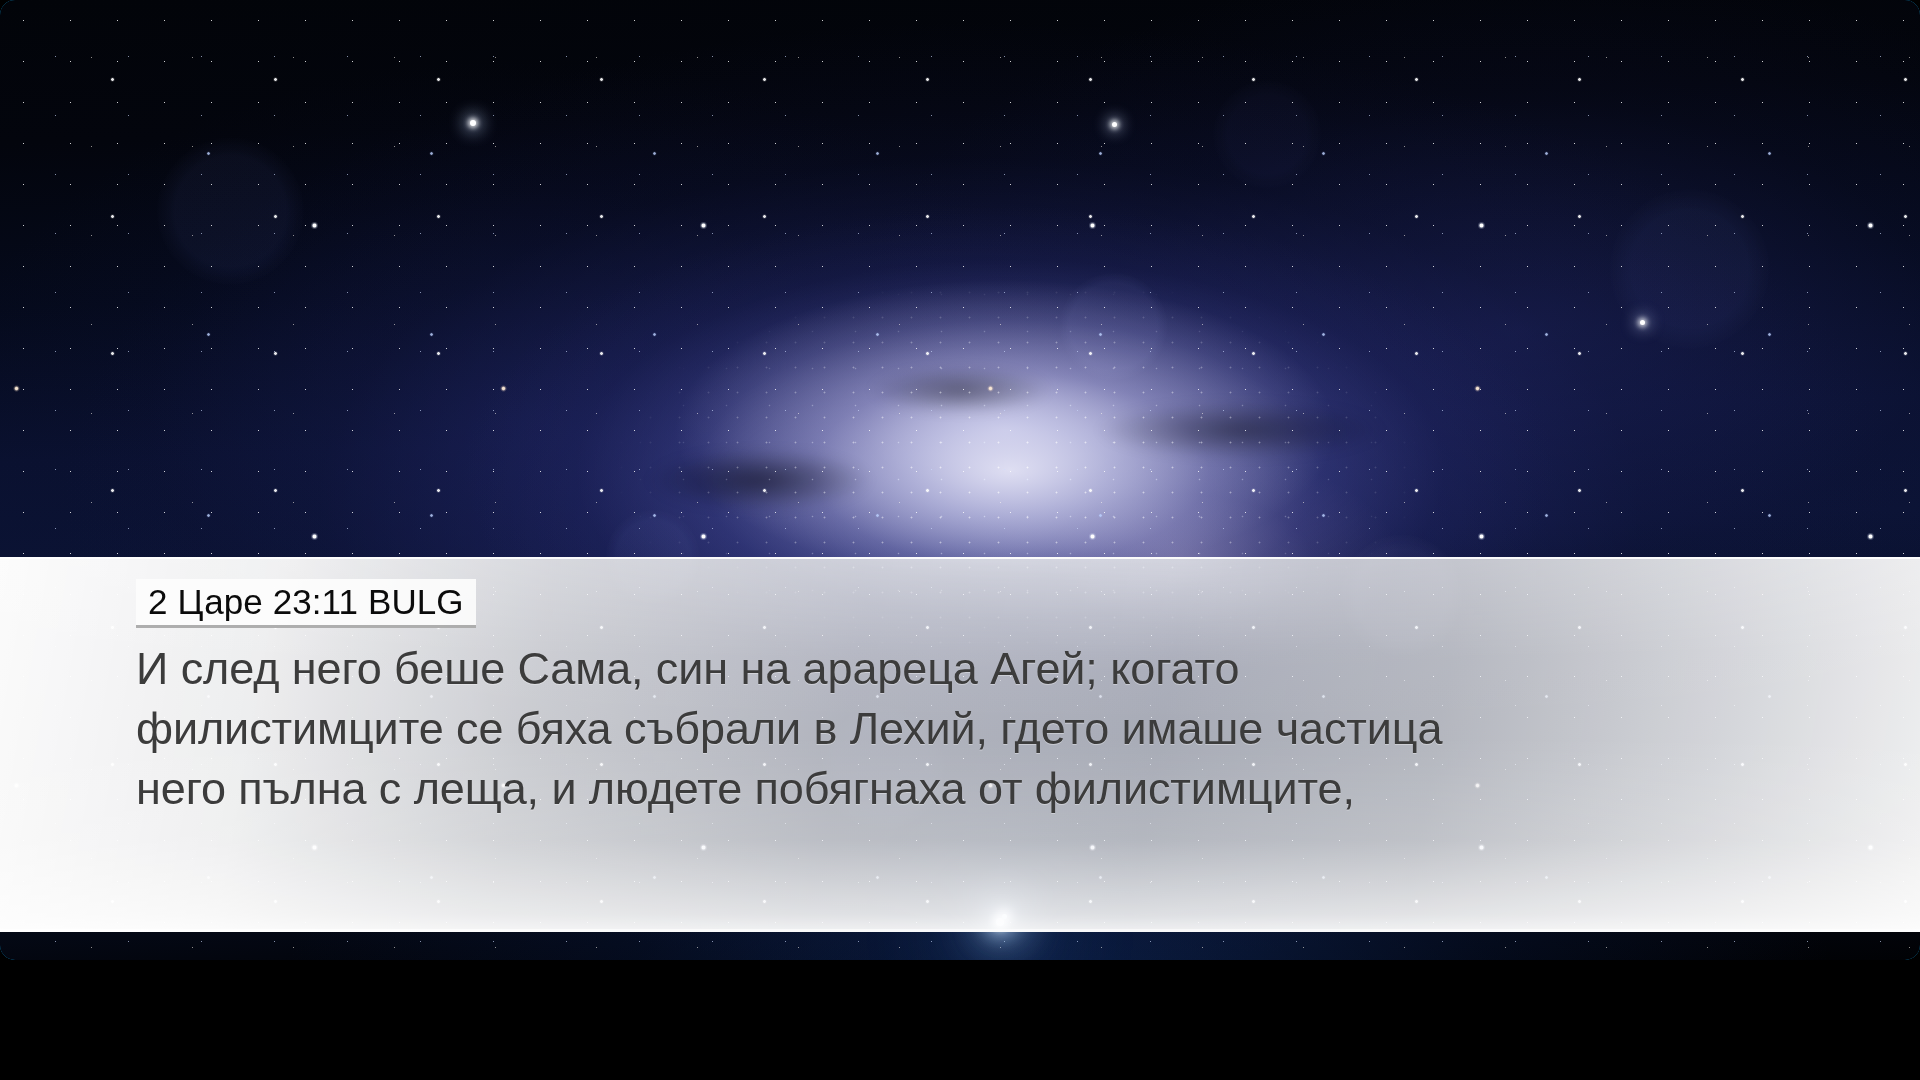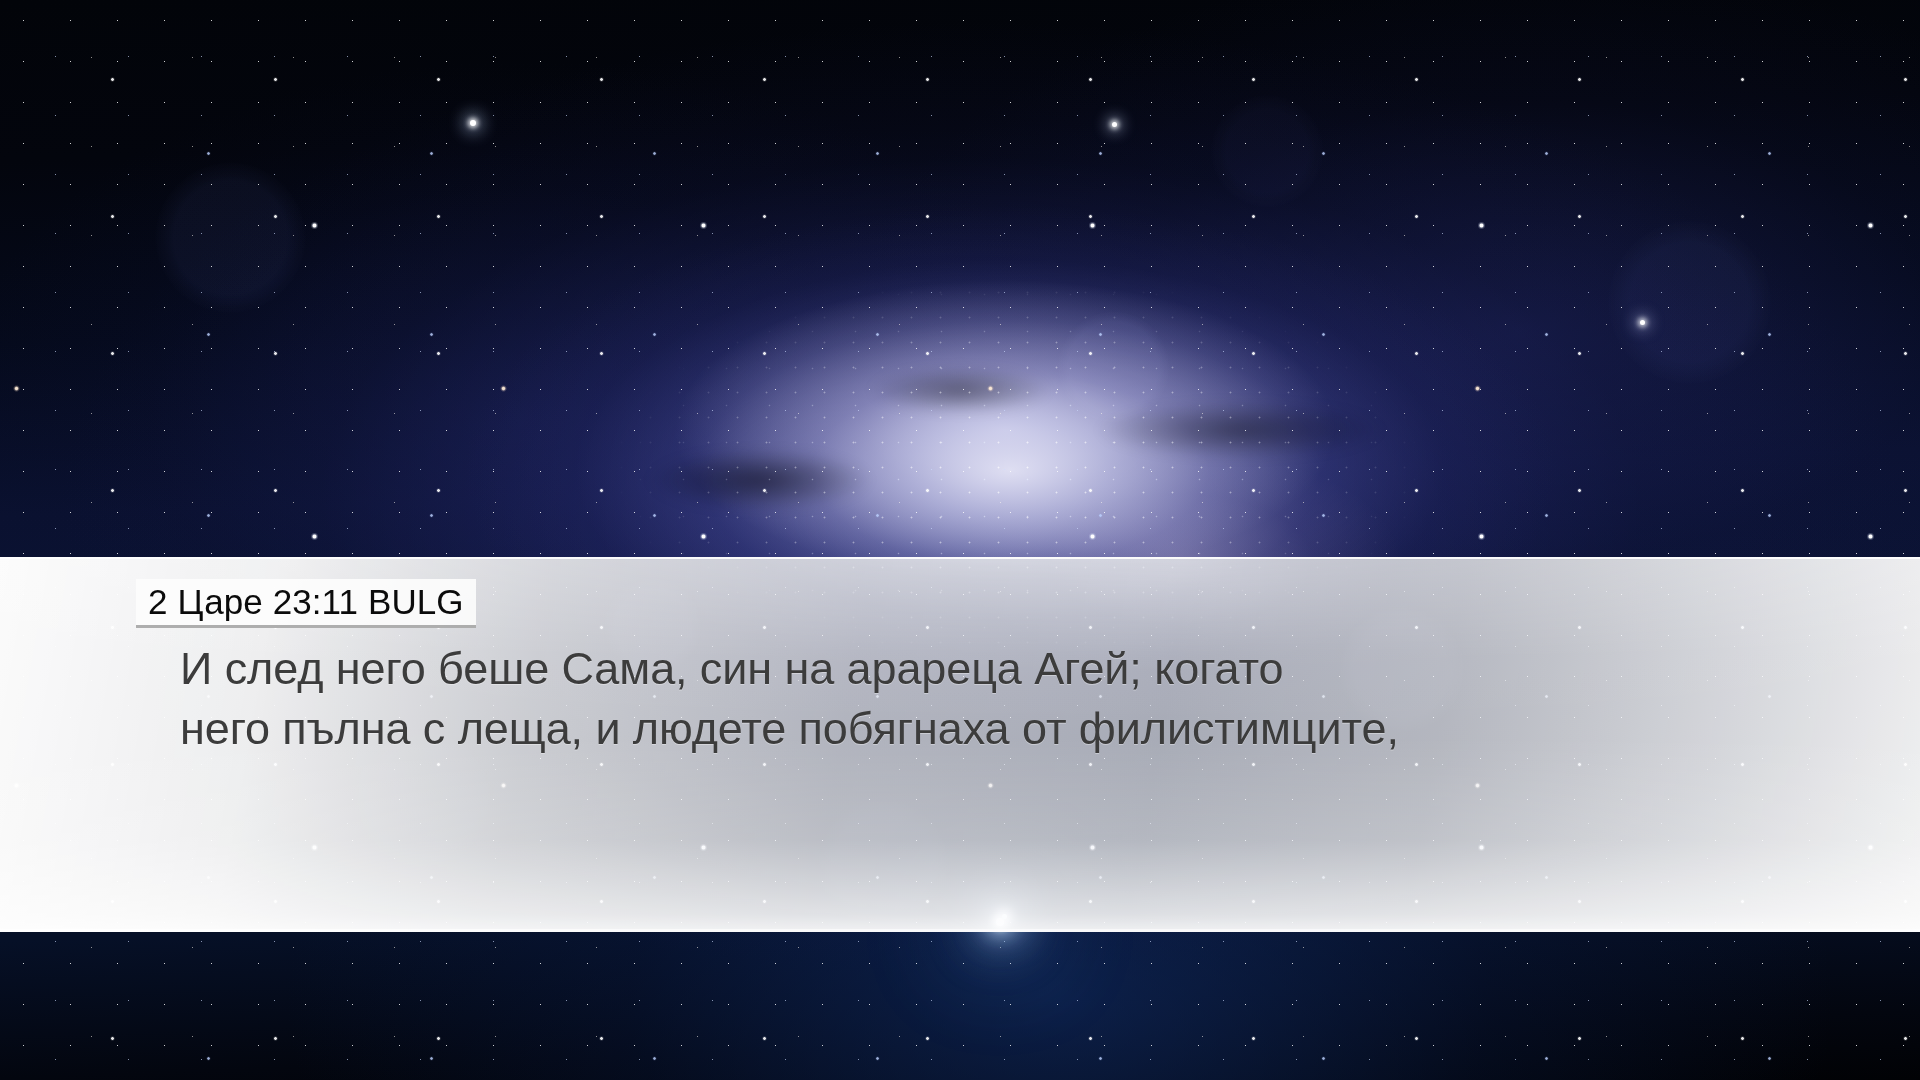--- a/index.html
+++ b/index.html
@@ -5,23 +5,24 @@
   * { margin:0; padding:0; box-sizing:border-box; }
   html, body {
     width:1920px; height:1080px;
     background:#000;
     font-family:"Liberation Sans", sans-serif;
     overflow:hidden;
   }
 
   #stage {
     position:relative;
-    width:1920px; height:1080px;
+    width:1920px; height:960px;
     overflow:hidden;
     background:#0ea5e9;
+    border-radius:15px;
   }
 
   
   .sky-base {
     position:absolute; inset:0;
     background:
       radial-gradient(ellipse 620px 300px at 1010px 470px,
           rgba(226,226,245,0.95) 0%,
           rgba(196,198,235,0.72) 16%,
           rgba(150,152,215,0.46) 32%,
@@ -220,21 +221,20 @@
   }
 
   .verse-text {
     margin-top:11px;
     color:#3c3c3c;
     font-size:45px;
     line-height:60px;
     letter-spacing:-0.1px;
     max-width:1390px;
     text-shadow:0 1px 0 rgba(255,255,255,.35);
-    margin-left:44px;
   }
   .verse-line { display:block; white-space:nowrap; }
 </style>
 </head>
 <body>
 
 <div id="stage">
 
   <div class="sky-base"></div>
   <div class="sky-mottle"></div>
@@ -251,19 +251,20 @@
   <div class="beacon"></div>
   <div class="beacon-2"></div>
 
   <div class="caption-band">
     <div class="caption-inner">
 
       <div class="ref-chip">2 Царе 23:11 BULG</div>
 
       <div class="verse-text">
         <span class="verse-line">И след него беше Сама, син на арареца Агей; когато</span>
+        <span class="verse-line">филистимците се бяха събрали в Лехий, гдето имаше частица</span>
         <span class="verse-line">него пълна с леща, и людете побягнаха от филистимците,</span>
       </div>
 
     </div>
   </div>
 
 </div>
 
 </body></html>

